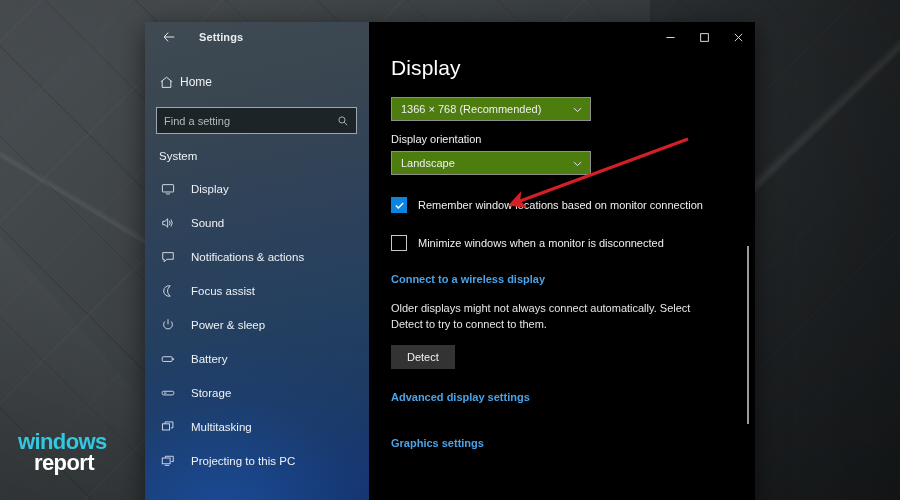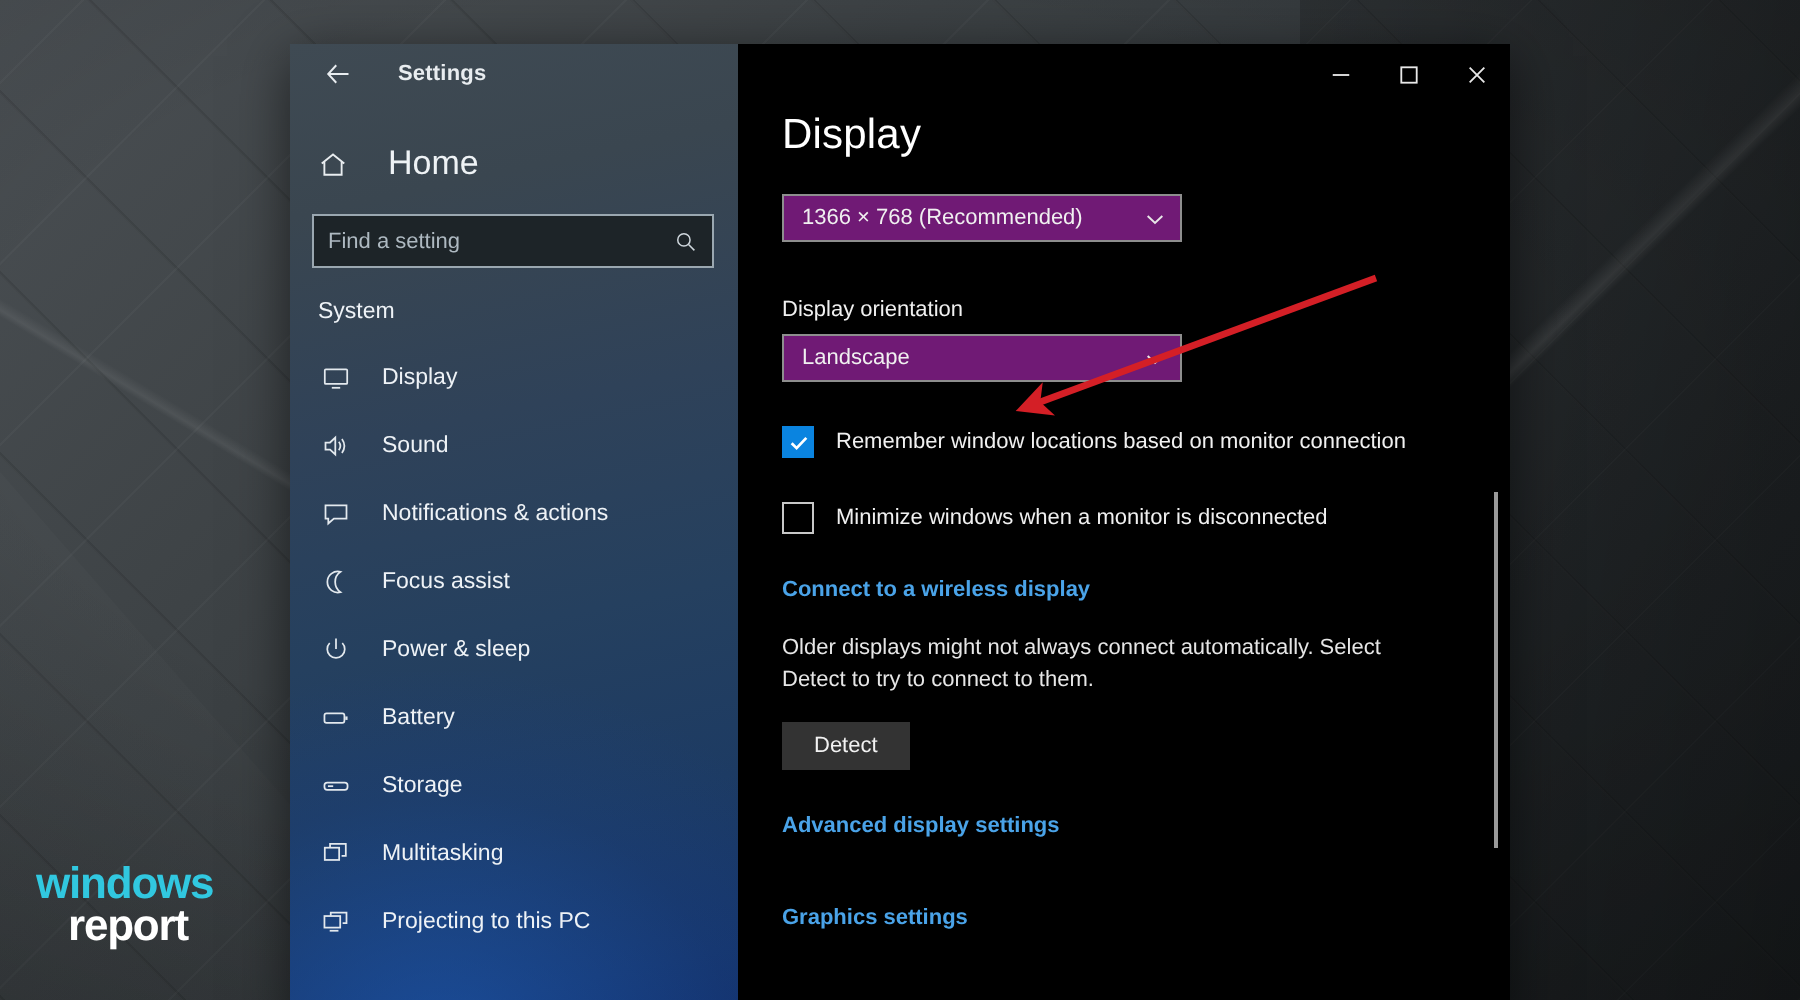--- a/index.html
+++ b/index.html
@@ -145,23 +145,23 @@
     height: 32px;
     padding-left: 11px;
     margin-top: 14px;
   }
   .home-icon {
     width: 20px; height: 20px;
     display: flex; align-items: center; justify-content: center;
     color: #e9edf0;
   }
   .home-label {
-    font-size: 17px;
+    font-size: 12px;
     color: #eef2f5;
-    margin-left: 18px;
+    margin-left: 4px;
   }
 
   .search-wrap {
     margin: 9px 12px 0 11px;
     height: 25px;
     background: #1d2428;
     border: 1px solid #9aa7b0;
     display: flex;
     align-items: center;
     padding: 0 7px;
@@ -238,39 +238,39 @@
     font-weight: normal;
     margin: 0 0 0 22px;
     letter-spacing: 0.1px;
   }
 
   .combo {
     margin-left: 22px;
     margin-top: 17px;
     width: 200px;
     height: 24px;
-    background: #701a75;
+    background: #4d7c0f;
     border: 1px solid #8e8e8e;
     display: flex;
     align-items: center;
     padding: 0 7px 0 9px;
     box-sizing: border-box;
   }
   .combo-text {
     flex: 1;
     font-size: 11px;
     color: #f0f0f0;
     white-space: nowrap;
   }
   .combo-caret { color: #e8e8e8; display: flex; align-items: center; }
 
   .field-label {
     font-size: 11px;
     color: #f0f0f0;
-    margin: 28px 0 0 22px;
+    margin: 12px 0 0 22px;
   }
 
   .h2 {
     font-size: 15.5px;
     color: #ffffff;
     font-weight: normal;
     margin: 26px 0 0 22px;
   }
 
   .check-row {

